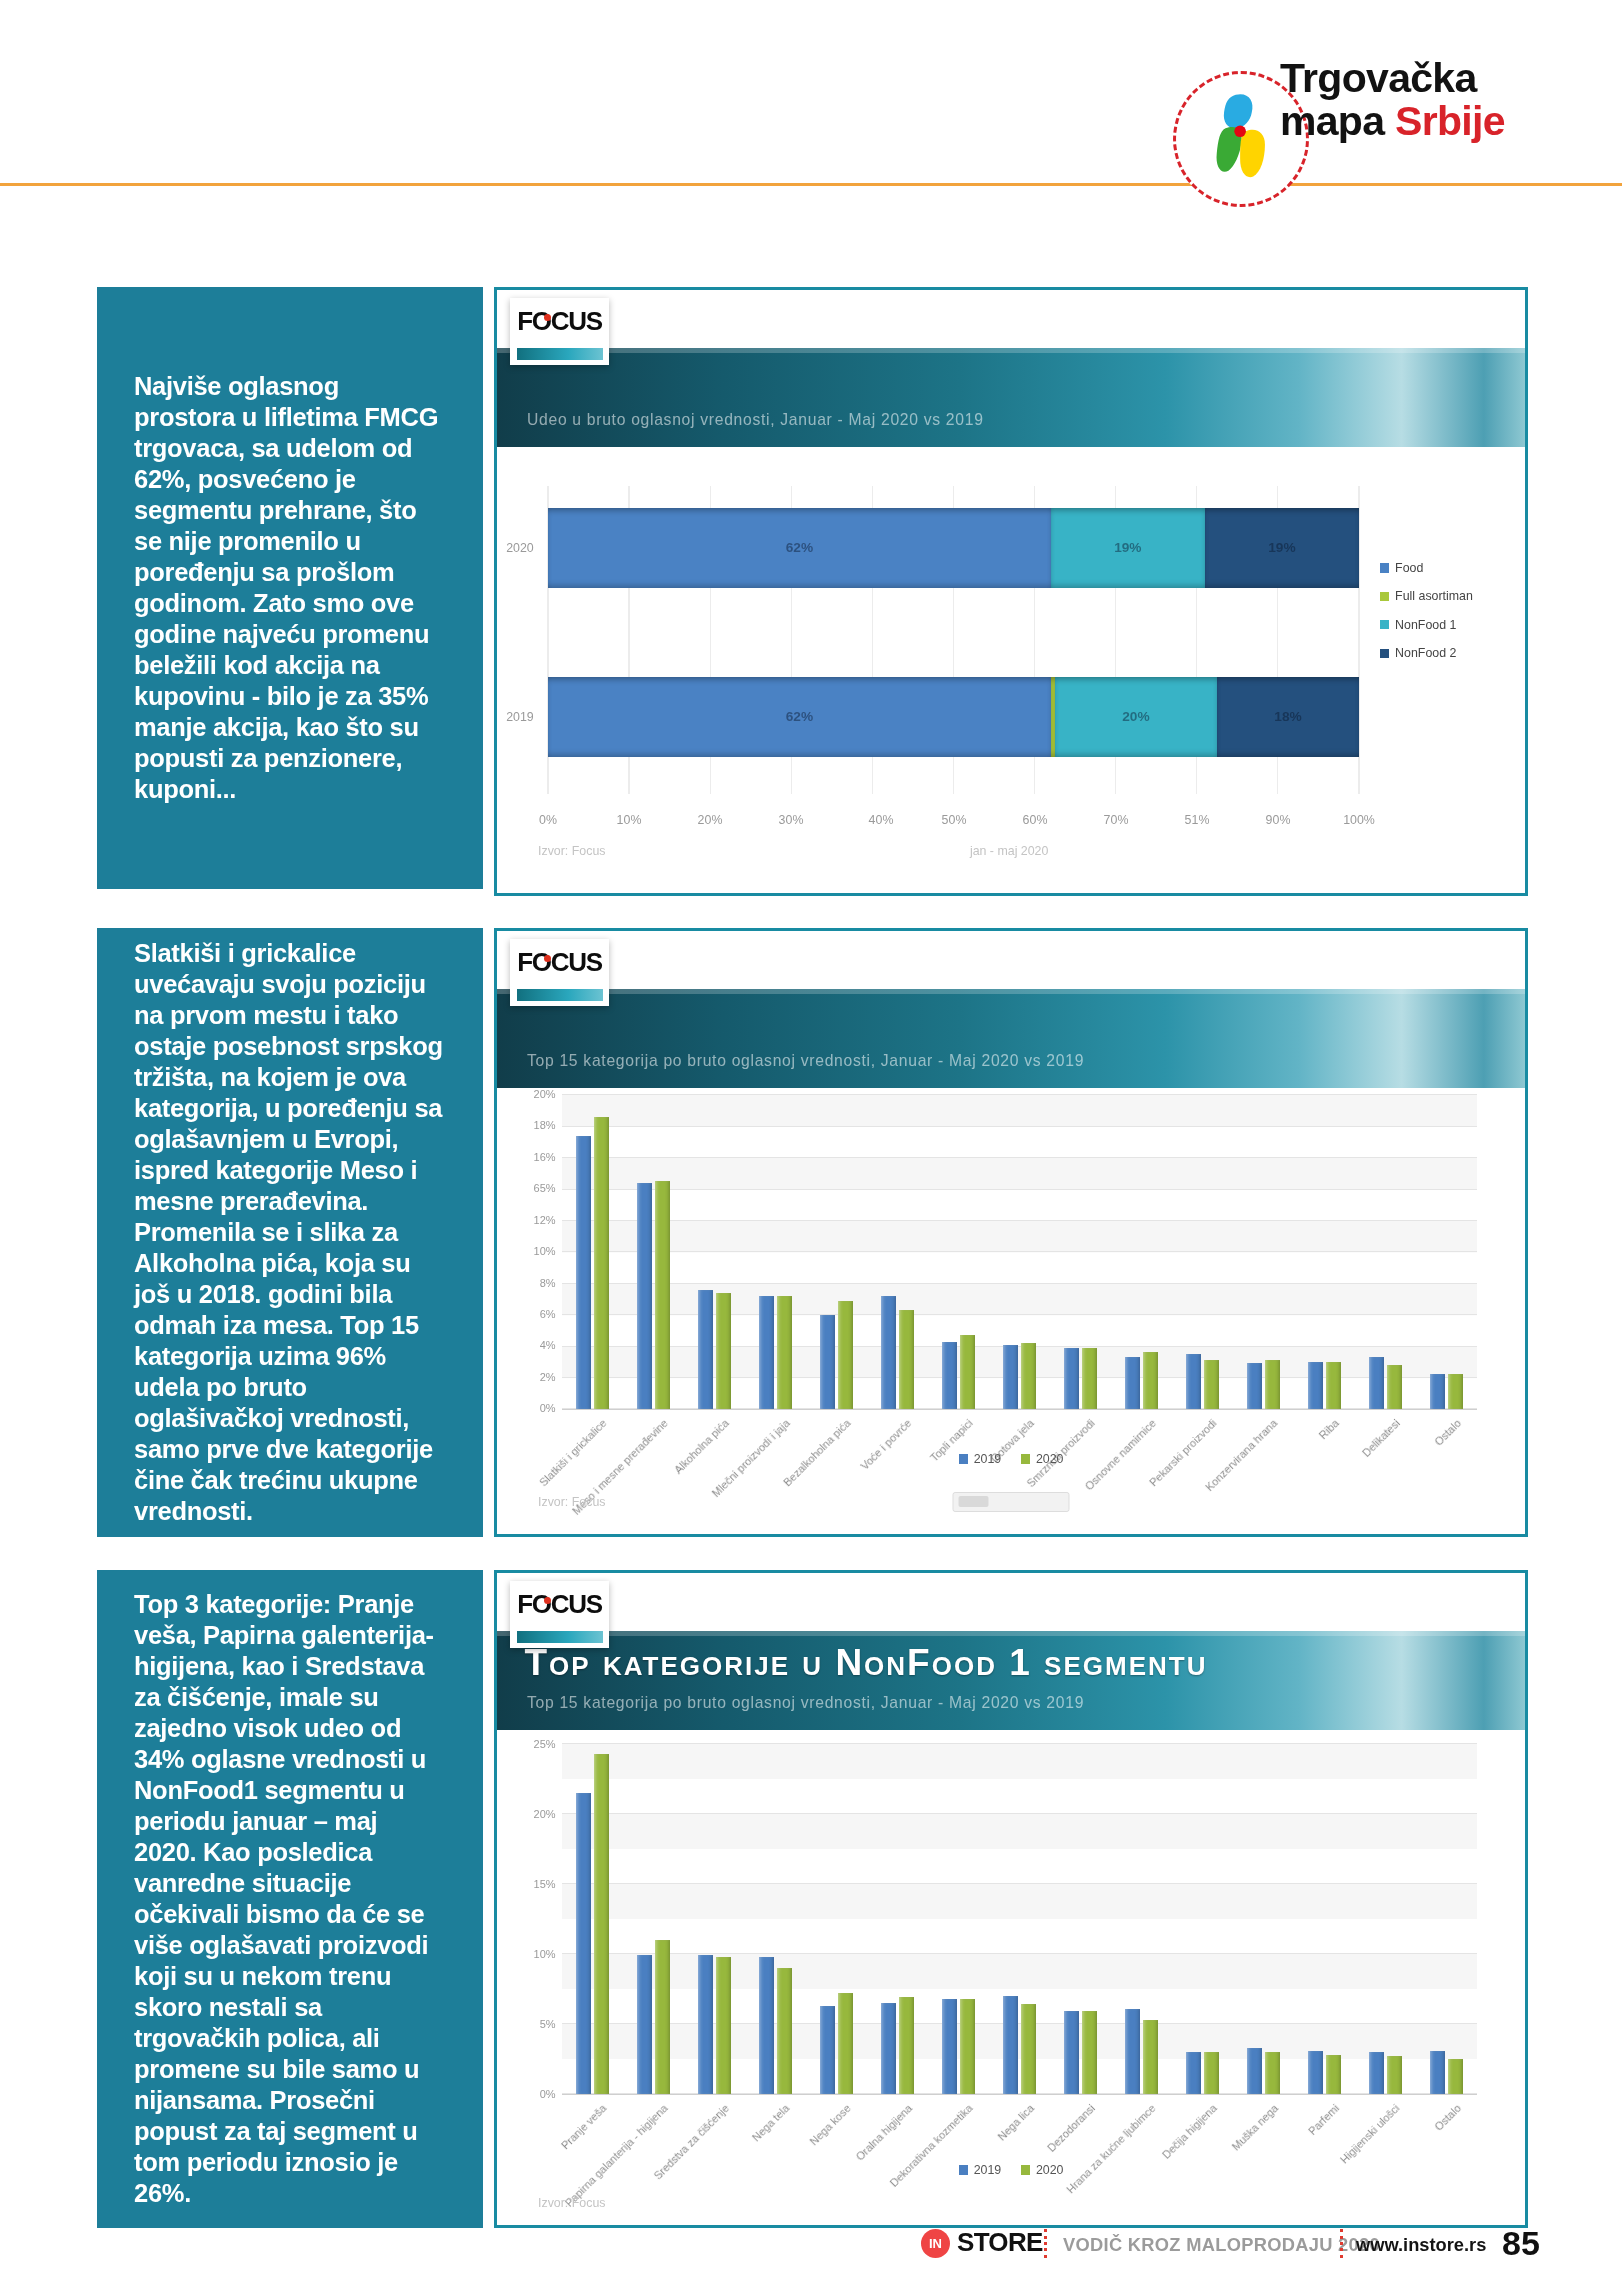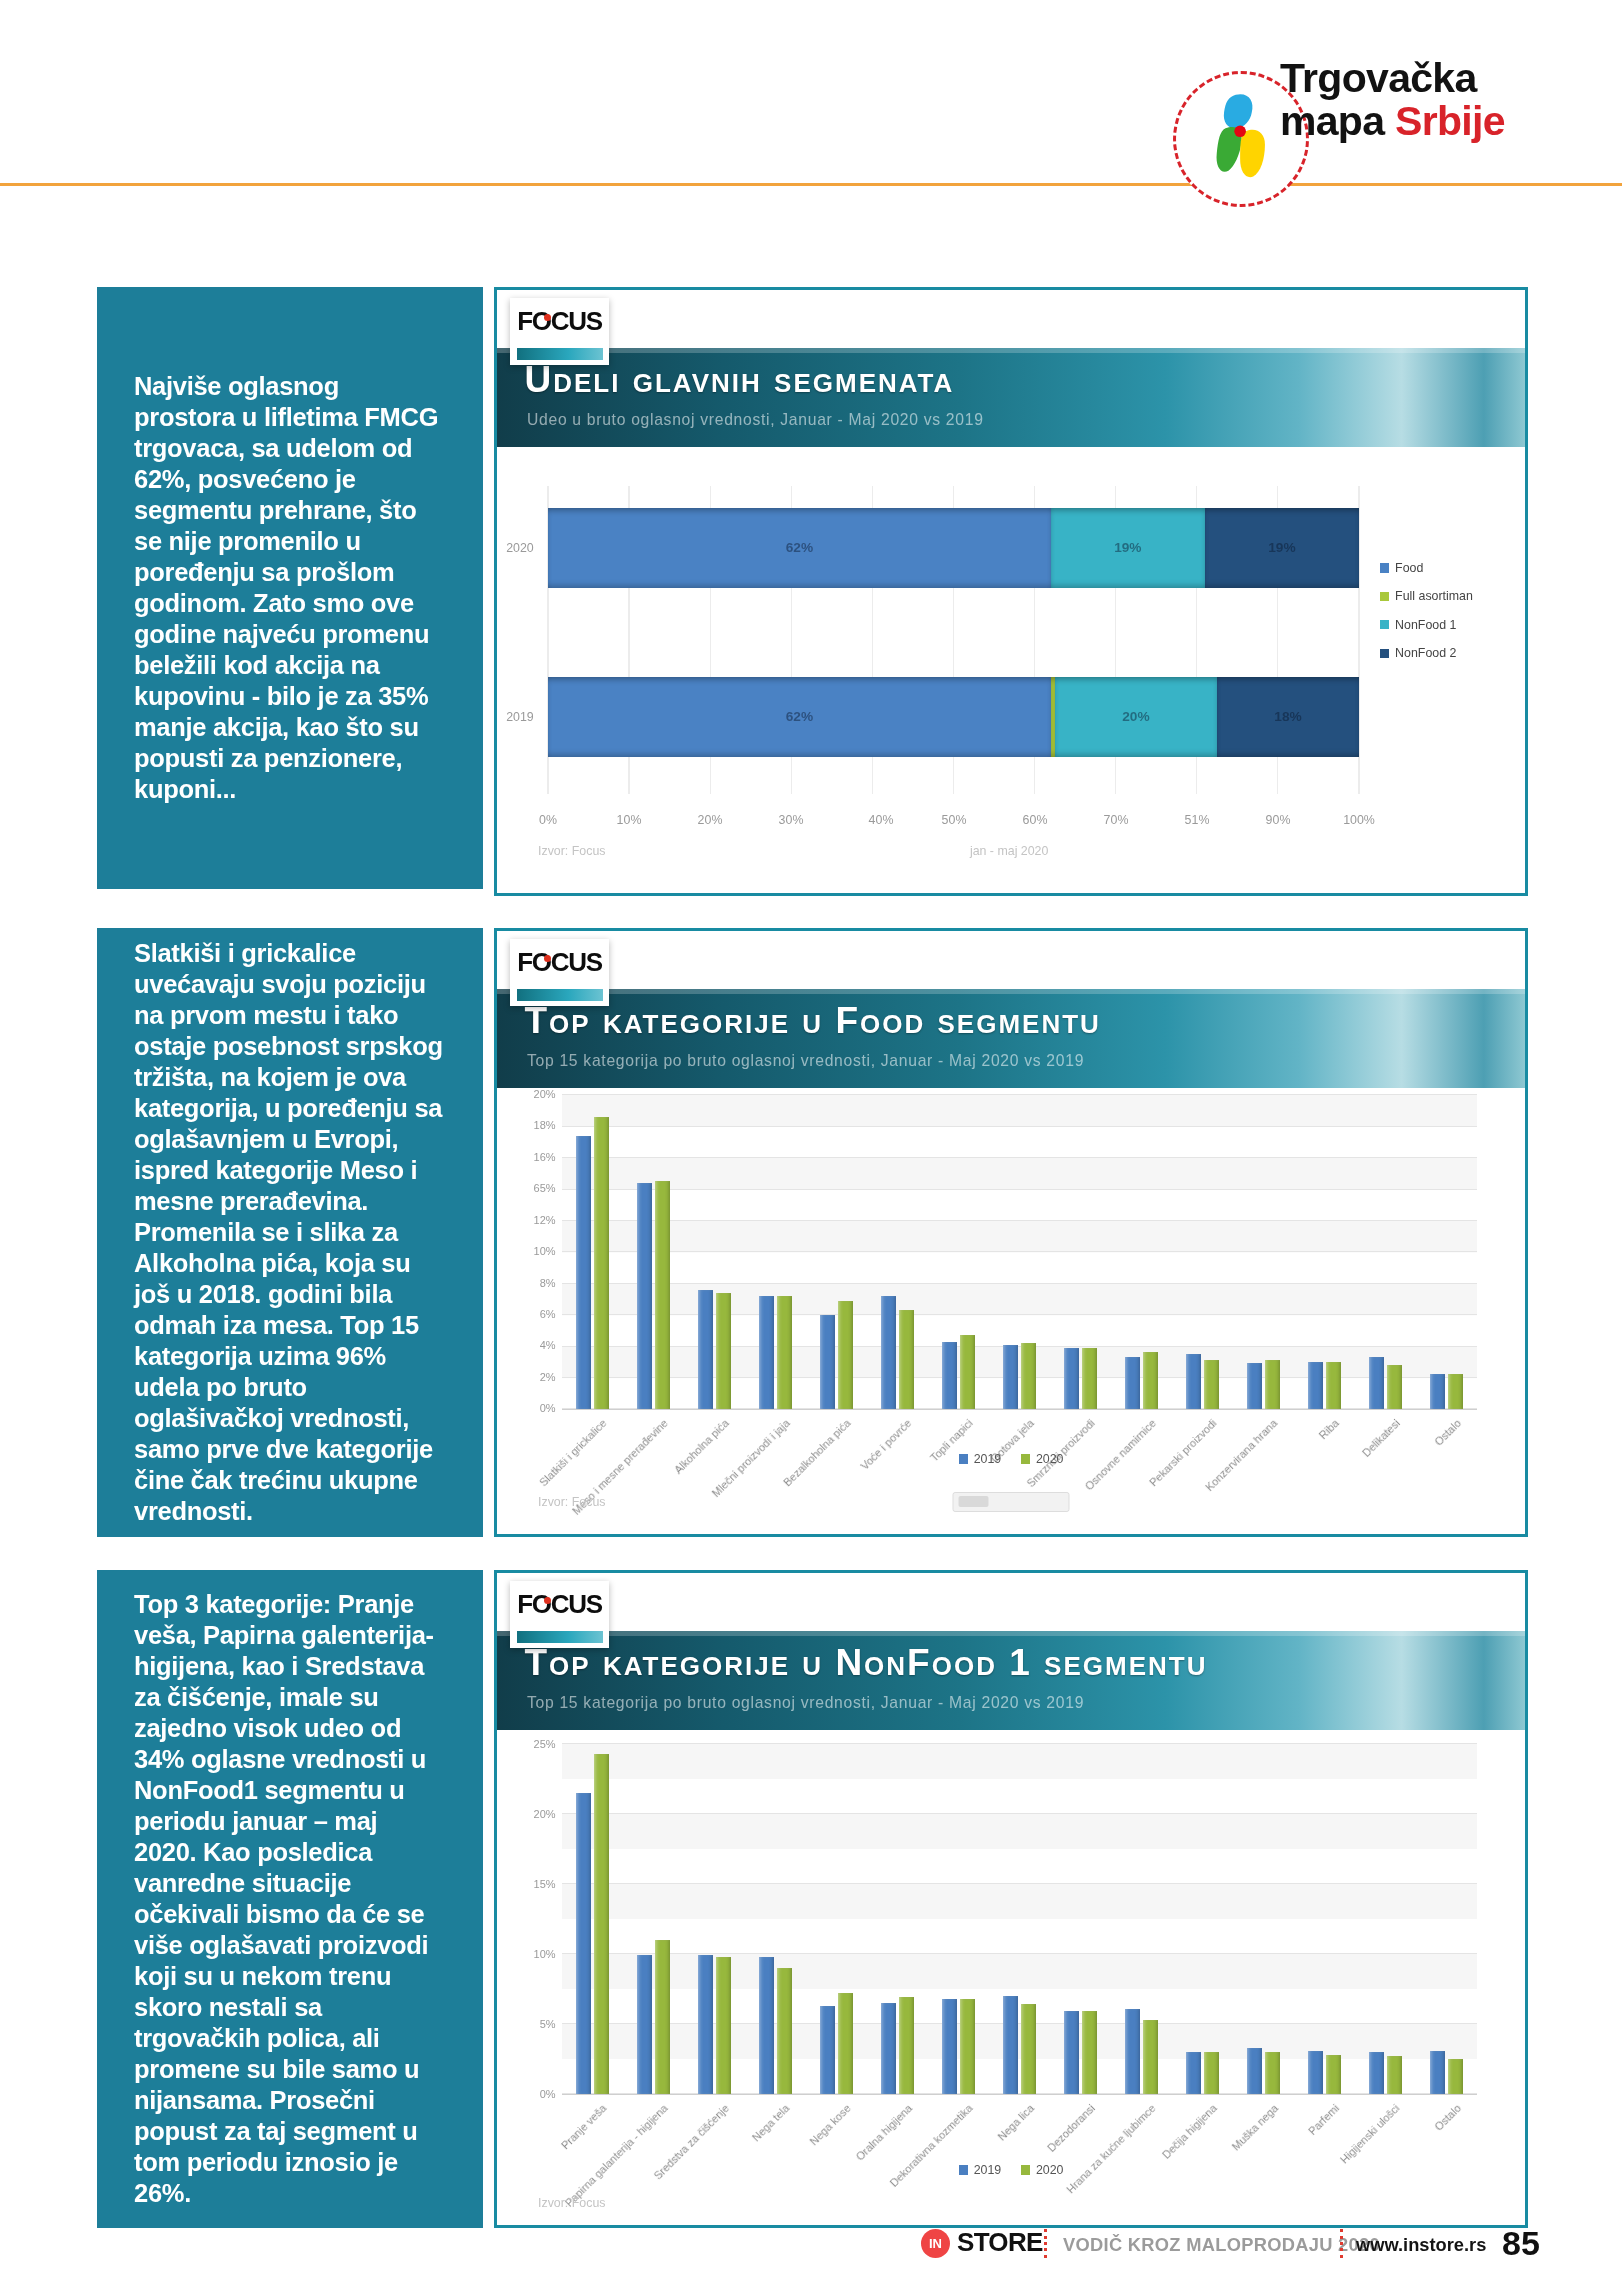--- a/index.html
+++ b/index.html
@@ -102,21 +102,20 @@
   <p>Top 3 kategorije: Pranje veša,  Papirna galenterija-higijena, kao i Sredstava za čišćenje, imale su zajedno visok udeo od 34% oglasne vrednosti u NonFood1 segmentu u periodu januar – maj 2020. Kao posledica vanredne situacije očekivali bismo da će se više oglašavati proizvodi koji su u nekom trenu skoro nestali sa trgovačkih polica, ali promene su bile samo u nijansama. Prosečni popust za taj segment u tom periodu iznosio je 26%.</p>
 </div>
 
 <div class="panel" style="top:287px;height:609px;">
   <div class="focus">
     <div class="ftxt">FOCUS</div>
     <div class="fdot"></div>
     <div class="fbar"></div>
   </div>
   <div class="band">
-    <div class="band-title">Udeli glavnih segmenata</div>
     <div class="band-sub">Udeo u bruto oglasnoj vrednosti, Januar - Maj 2020 vs 2019</div>
   </div>
   <div id="chart-0">
       <div class="splot" style="left: 51px; top: 196px; width: 811px; height: 308px;">
         <div class="vgrid" style="left: calc(0% - 0.7px);"></div>
         <div class="vgrid" style="left: calc(10% - 0.7px);"></div>
         <div class="vgrid" style="left: calc(20% - 0.7px);"></div>
         <div class="vgrid" style="left: calc(30% - 0.7px);"></div>
         <div class="vgrid" style="left: calc(40% - 0.7px);"></div>
         <div class="vgrid" style="left: calc(50% - 0.7px);"></div>
@@ -185,21 +184,20 @@
     </div>
 </div>
 
 <div class="panel" style="top:928px;height:609px;">
   <div class="focus">
     <div class="ftxt">FOCUS</div>
     <div class="fdot"></div>
     <div class="fbar"></div>
   </div>
   <div class="band">
-    <div class="band-title">Top kategorije u Food segmentu</div>
     <div class="band-sub">Top 15 kategorija po bruto oglasnoj vrednosti, Januar - Maj 2020 vs 2019</div>
   </div>
   <div id="chart-1">
       <div class="gplot" style="left: 65px; top: 164px; width: 915px; height: 314px;">
         <div class="hgrid" style="top: calc(0% - 0.7px);"></div>
         <div class="hgrid" style="top: calc(10% - 0.7px);"></div>
         <div class="hgrid" style="top: calc(20% - 0.7px);"></div>
         <div class="hgrid" style="top: calc(30% - 0.7px);"></div>
         <div class="hgrid" style="top: calc(40% - 0.7px);"></div>
         <div class="hgrid" style="top: calc(50% - 0.7px);"></div>

